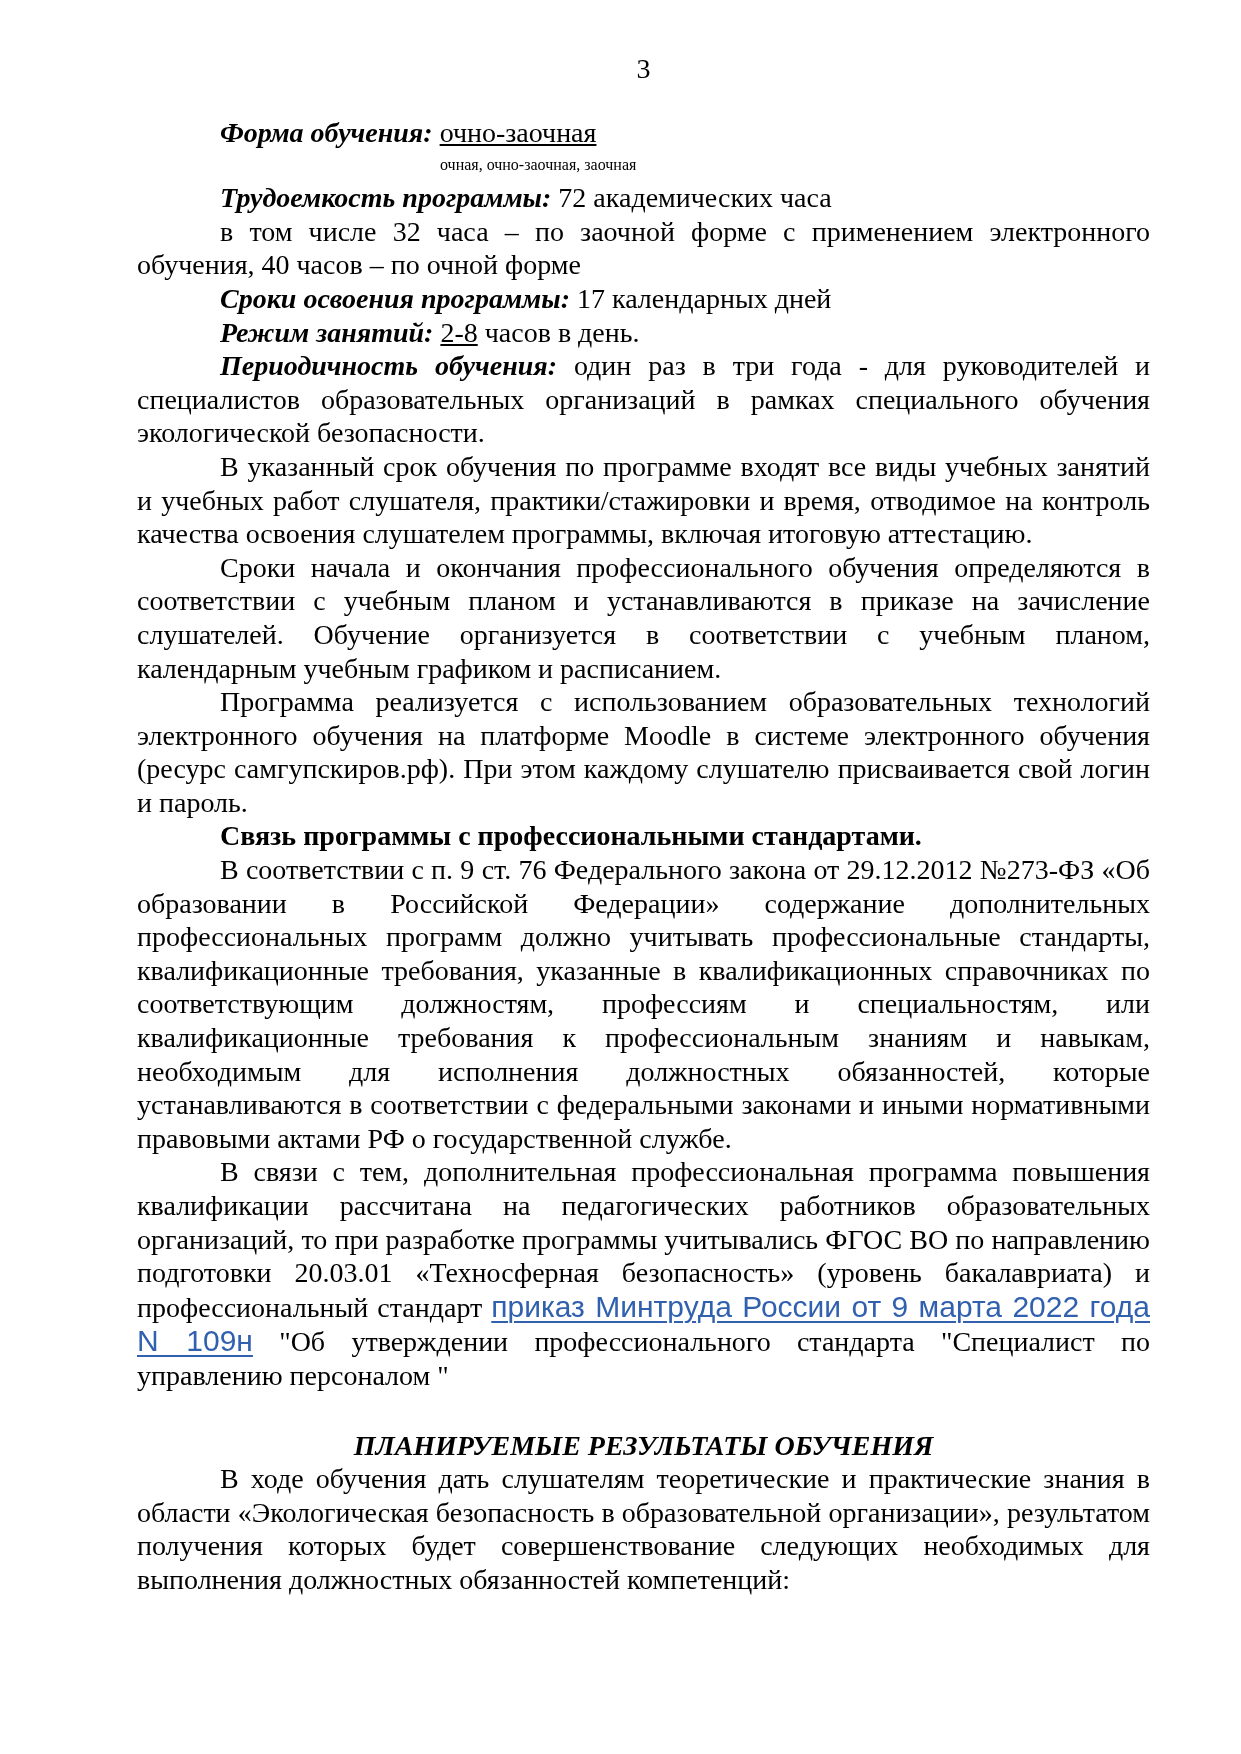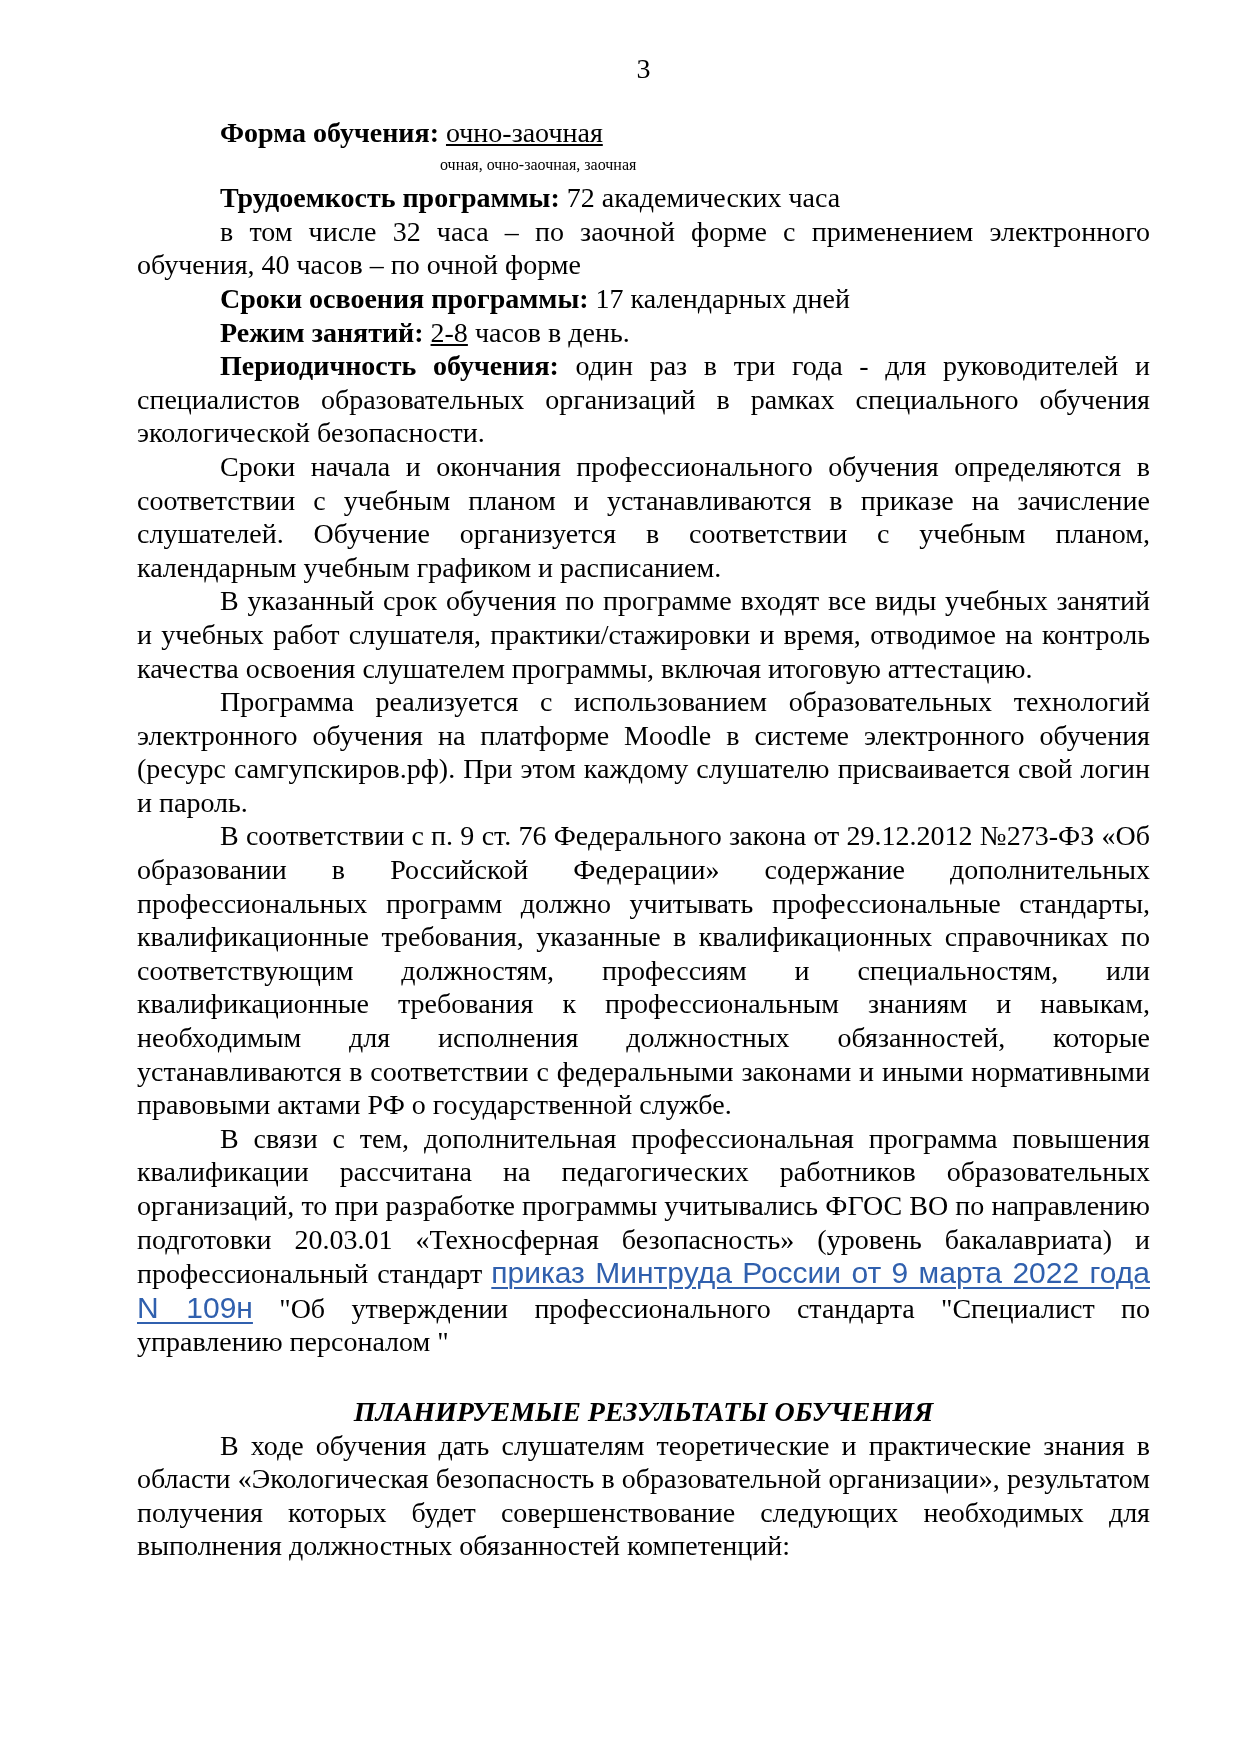--- a/index.html
+++ b/index.html
@@ -27,21 +27,21 @@
   p.body {
     margin: 0;
     text-align: justify;
     text-indent: 83px;
   }
   p.plain {
     margin: 0;
     text-align: left;
     text-indent: 83px;
   }
-  .label { font-weight: bold; }
+  .label { font-weight: bold; font-style: italic; }
   .underlined { text-decoration: underline; text-align: right; }
   .note {
     margin: 2px 0 2px 303px;
     font-size: 16px;
     line-height: 28px;
     text-indent: 0;
     text-align: left;
   }
   .section-heading-inline {
     margin: 0;
@@ -96,26 +96,27 @@
     <span class="label">Режим занятий:</span>
     <span class="underlined">2-8</span>
     <span>часов в день.</span>
   </p>
 
   <p class="body">
     <span class="label">Периодичность обучения:</span>
     <span>один раз в три года - для руководителей и специалистов образовательных организаций в рамках специального обучения экологической безопасности.</span>
   </p>
 
+  <p class="body">В указанный срок обучения по программе входят все виды учебных занятий и учебных работ слушателя, практики/стажировки и время, отводимое на контроль качества освоения слушателем программы, включая итоговую аттестацию.</p>
+
   <p class="body">Сроки начала и окончания профессионального обучения определяются в соответствии с учебным планом и устанавливаются в приказе на зачисление слушателей. Обучение организуется в соответствии с учебным планом, календарным учебным графиком и расписанием.</p>
-
-  <p class="body">В указанный срок обучения по программе входят все виды учебных занятий и учебных работ слушателя, практики/стажировки и время, отводимое на контроль качества освоения слушателем программы, включая итоговую аттестацию.</p>
 
   <p class="body">Программа реализуется с использованием образовательных технологий электронного обучения на платформе Moodle в системе электронного обучения (ресурс самгупскиров.рф). При этом каждому слушателю присваивается свой логин и пароль.</p>
 
+  <p class="section-heading-inline">Связь программы с профессиональными стандартами.</p>
 
   <p class="body">В соответствии с п. 9 ст. 76 Федерального закона от 29.12.2012 №273-ФЗ «Об образовании в Российской Федерации» содержание дополнительных профессиональных программ должно учитывать профессиональные стандарты, квалификационные требования, указанные в квалификационных справочниках по соответствующим должностям, профессиям и специальностям, или квалификационные требования к профессиональным знаниям и навыкам, необходимым для исполнения должностных обязанностей, которые устанавливаются в соответствии с федеральными законами и иными нормативными правовыми актами РФ о государственной службе.</p>
 
   <p class="body">
     <span>В связи с тем, дополнительная профессиональная программа повышения квалификации рассчитана на педагогических работников образовательных организаций, то при разработке программы учитывались ФГОС ВО по направлению подготовки 20.03.01 «Техносферная безопасность» (уровень бакалавриата) и профессиональный стандарт</span>
     <a class="doc-link">приказ Минтруда России от 9 марта 2022 года N 109н</a>
     <span>"Об утверждении профессионального стандарта "Специалист по управлению персоналом "</span>
   </p>
 
   <p class="results-heading">ПЛАНИРУЕМЫЕ РЕЗУЛЬТАТЫ ОБУЧЕНИЯ</p>

